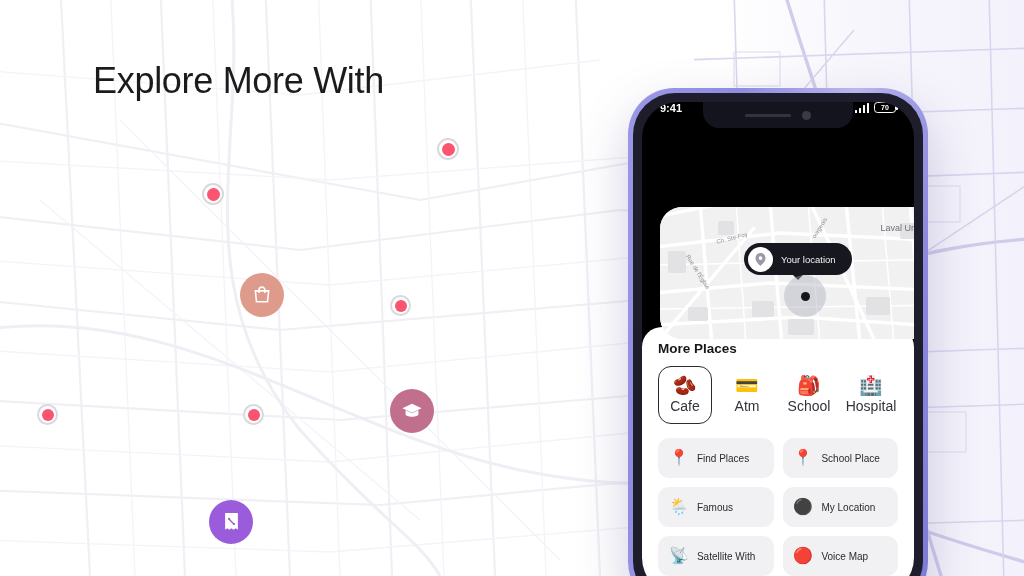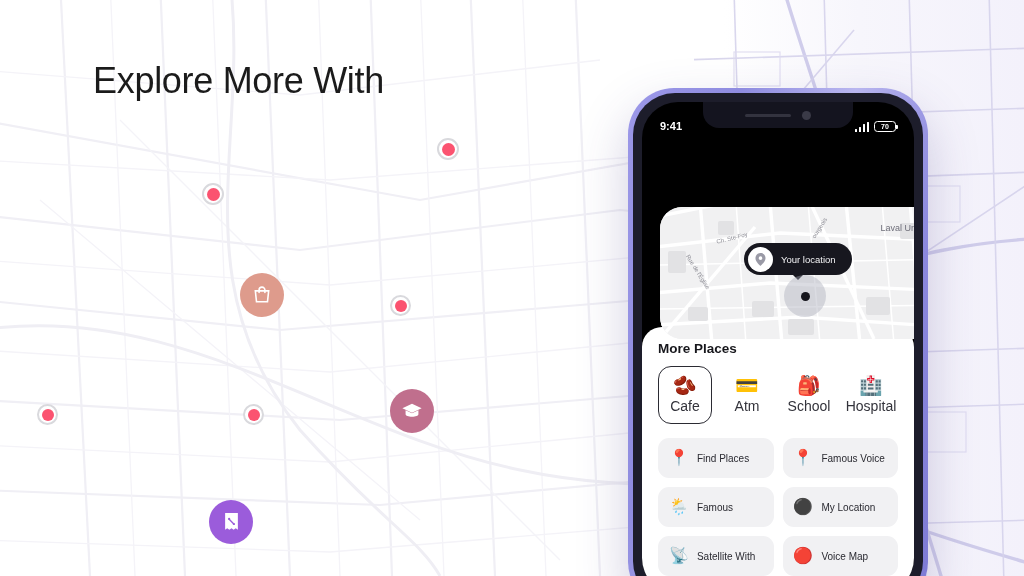--- a/index.html
+++ b/index.html
@@ -152,21 +152,21 @@
     width: 9px; height: 9px;
     border-radius: 50%;
     background: #3a3a47;
   }
 
   .statusbar {
     position: absolute;
     top: 0; left: 0; right: 0;
     height: 30px;
     display: flex;
-    align-items: flex-end;
+    align-items: flex-start;
     justify-content: space-between;
     padding: 0 18px;
     color: #ffffff;
     font-size: 11px;
     font-weight: 700;
     z-index: 5;
   }
   .status-right { display: flex; align-items: center; gap: 5px; }
   .bars { display: flex; align-items: flex-end; gap: 1.5px; height: 10px; }
   .bars span { width: 2.5px; background: #ffffff; border-radius: 0.5px; }
@@ -583,21 +583,21 @@
                   <span class="label">Hospital</span>
                 </div>
               </div>
             <div class="tiles" id="tiles">
                 <div class="tile">
                   <span class="glyph">📍</span>
                   <span class="label">Find Places</span>
                 </div>
                 <div class="tile">
                   <span class="glyph">📍</span>
-                  <span class="label">Famous Voice</span>
+                  <span class="label">School Place</span>
                 </div>
                 <div class="tile">
                   <span class="glyph">🌦️</span>
                   <span class="label">Famous</span>
                 </div>
                 <div class="tile">
                   <span class="glyph">⚫</span>
                   <span class="label">My Location</span>
                 </div>
                 <div class="tile">

